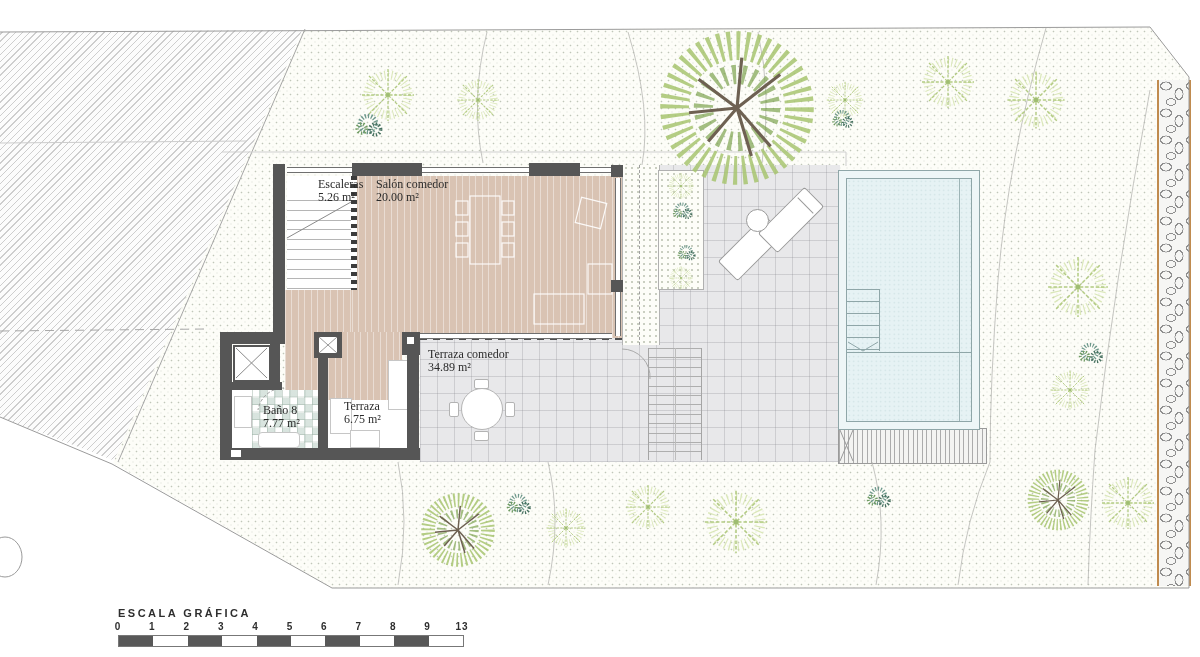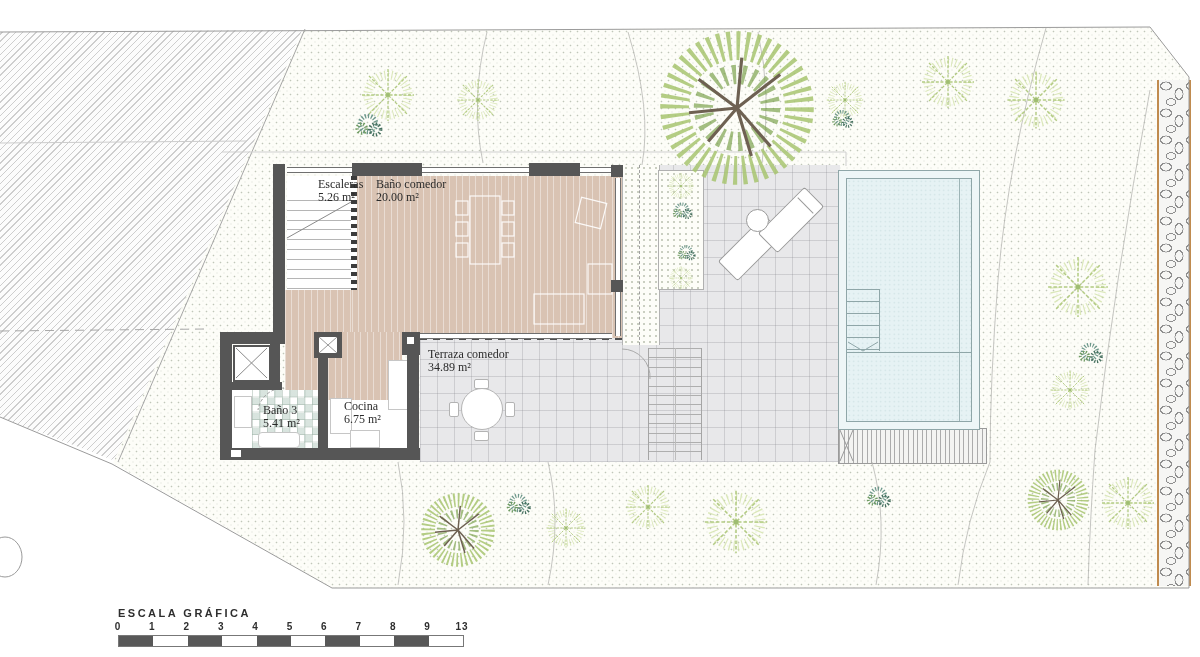--- a/index.html
+++ b/index.html
@@ -281,33 +281,33 @@
   <div class="room-white" style="left:407px;top:337px;width:7px;height:7px;"></div>
   <div class="w" style="left:232px;top:382px;width:50px;height:8px;"></div>
   <div class="w" style="left:270px;top:344px;width:10px;height:40px;"></div>
   <div class="w" style="left:318px;top:356px;width:10px;height:92px;"></div>
 
   <div class="lbl" style="left:290px;top:178px;margin-left:28px;">
     <span>Escaleras</span><br>
     <span>5.26 m²</span>
   </div>
   <div class="lbl" style="left:376px;top:178px;">
-    <span>Baño comedor</span><br>
+    <span>Salón comedor</span><br>
     <span>20.00 m²</span>
   </div>
   <div class="lbl" style="left:428px;top:348px;">
     <span>Terraza comedor</span><br>
     <span>34.89 m²</span>
   </div>
   <div class="lbl" style="left:263px;top:404px;">
-    <span>Baño 3</span><br>
-    <span>5.41 m²</span>
+    <span>Baño 8</span><br>
+    <span>7.77 m²</span>
   </div>
   <div class="lbl" style="left:344px;top:400px;">
-    <span>Cocina</span><br>
+    <span>Terraza</span><br>
     <span>6.75 m²</span>
   </div>
 
   <div class="scale-title">ESCALA GRÁFICA</div>
   <span class="scale-num" style="left:118px;">0</span>
   <span class="scale-num" style="left:152.4px;">1</span>
   <span class="scale-num" style="left:186.8px;">2</span>
   <span class="scale-num" style="left:221.2px;">3</span>
   <span class="scale-num" style="left:255.6px;">4</span>
   <span class="scale-num" style="left:290px;">5</span>

